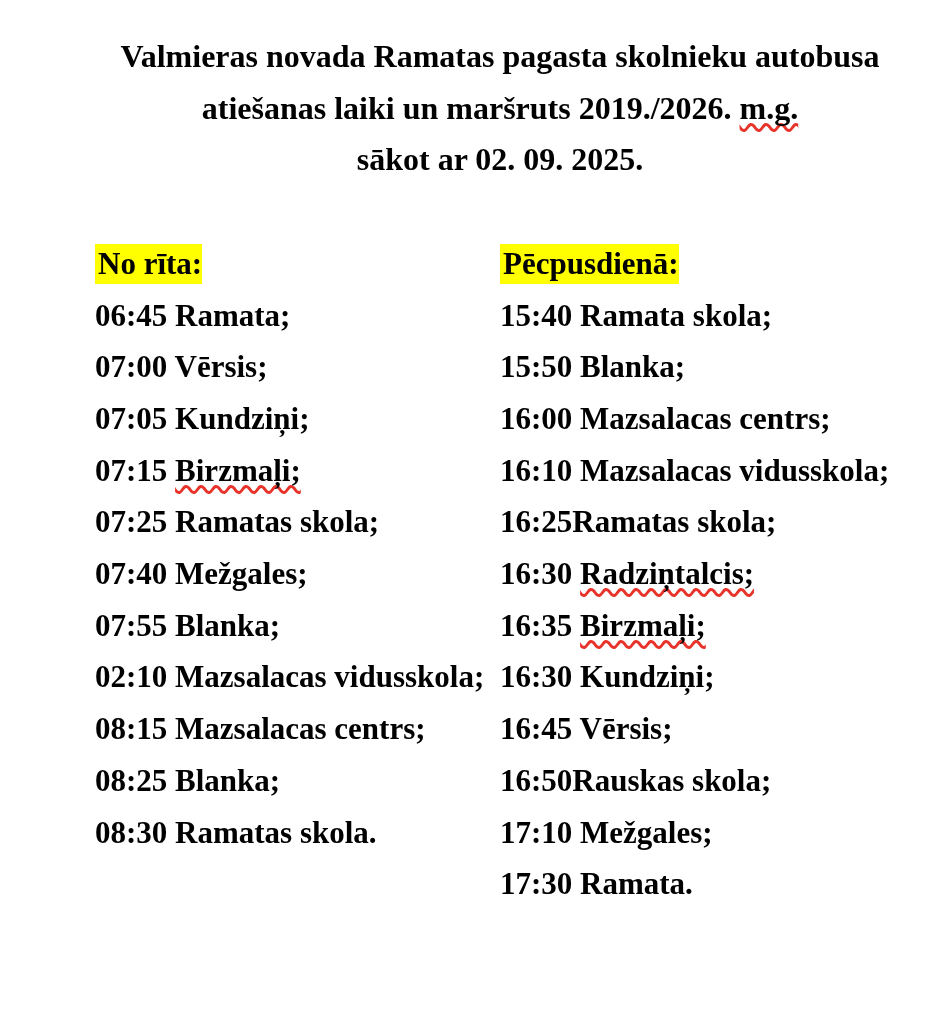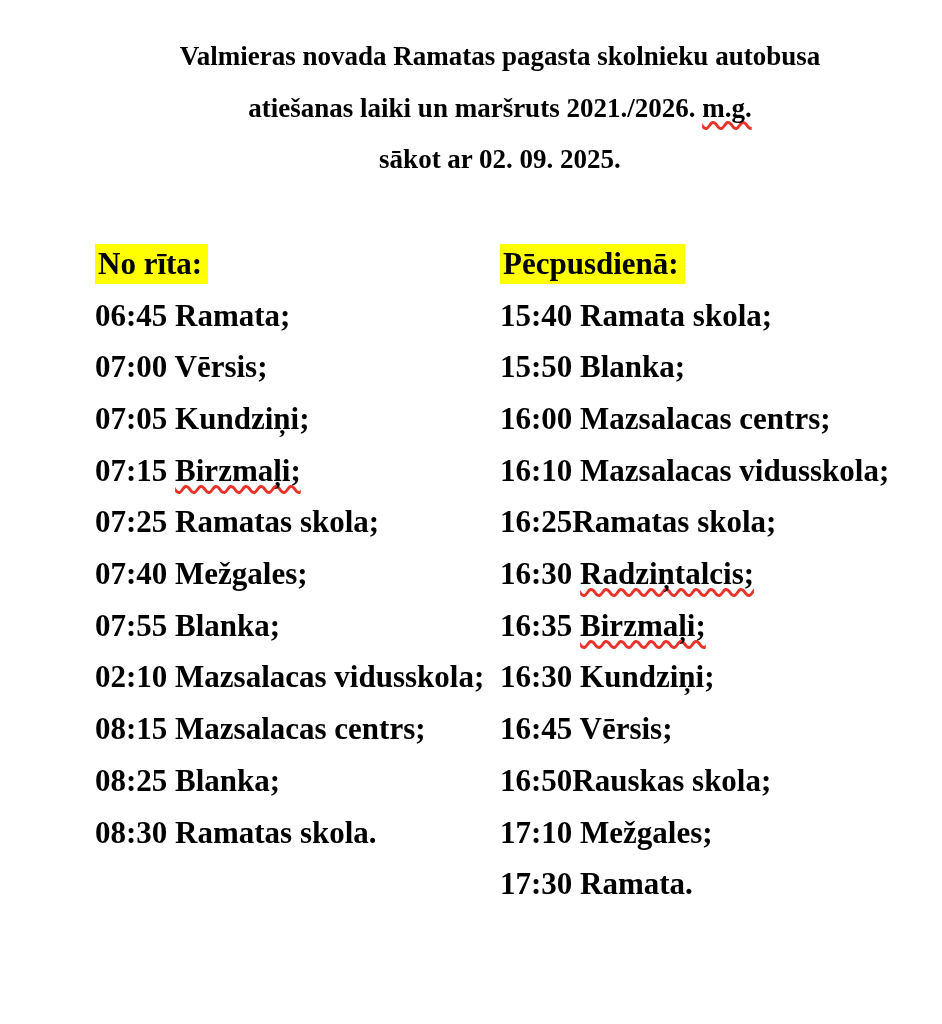--- a/index.html
+++ b/index.html
@@ -14,55 +14,55 @@
     color: var(--text-color, #000000);
   }
   .content {
     position: absolute;
     left: 95px;
     top: 31px;
     width: 810px;
   }
   .title-block { text-align: center; }
   .title-line {
-    font-size: 27px;
+    font-size: 32px;
     line-height: 51.7px;
     white-space: pre;
   }
   .columns {
     display: flex;
     margin-top: 51.7px;
   }
   .col { width: 405px; flex: 0 0 405px; }
   .line {
     font-size: 31px;
     line-height: 51.7px;
     white-space: pre;
   }
   .hl {
     background: var(--highlight, #ffff00);
-    padding: 2px 6px 3px 3px;
+    padding: 2px 0 3px 3px;
   }
   .sq {
     text-decoration-line: underline;
     text-decoration-style: wavy;
     text-decoration-color: var(--squiggle, #e8332a);
     text-decoration-thickness: 2.5px;
     text-underline-offset: 4px;
     text-decoration-skip-ink: none;
   }
 </style>
 </head>
 <body>
 
 <div class="page">
   <div class="content">
     <div class="title-block">
         <div class="title-line"><span>Valmieras novada Ramatas pagasta skolnieku autobusa</span></div>
-        <div class="title-line"><span>atiešanas laiki un maršruts 2021./2026. </span><span class="sq">m.g.</span></div>
+        <div class="title-line"><span>atiešanas laiki un maršruts 2019./2026. </span><span class="sq">m.g.</span></div>
         <div class="title-line"><span>sākot ar 02. 09. 2025.</span></div>
       </div>
     <div class="columns">
         <div class="col">
           <div class="line"><span class="hl">No rīta:</span></div>
           <div class="line"><span>06:45 Ramata;</span></div>
           <div class="line"><span>07:00 Vērsis;</span></div>
           <div class="line"><span>07:05 Kundziņi;</span></div>
           <div class="line"><span>07:15 </span><span class="sq">Birzmaļi;</span></div>
           <div class="line"><span>07:25 Ramatas skola;</span></div>

